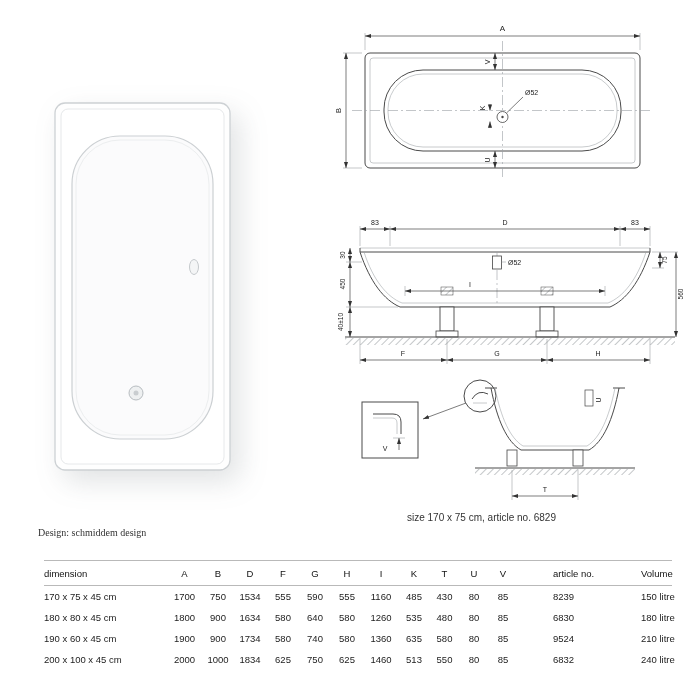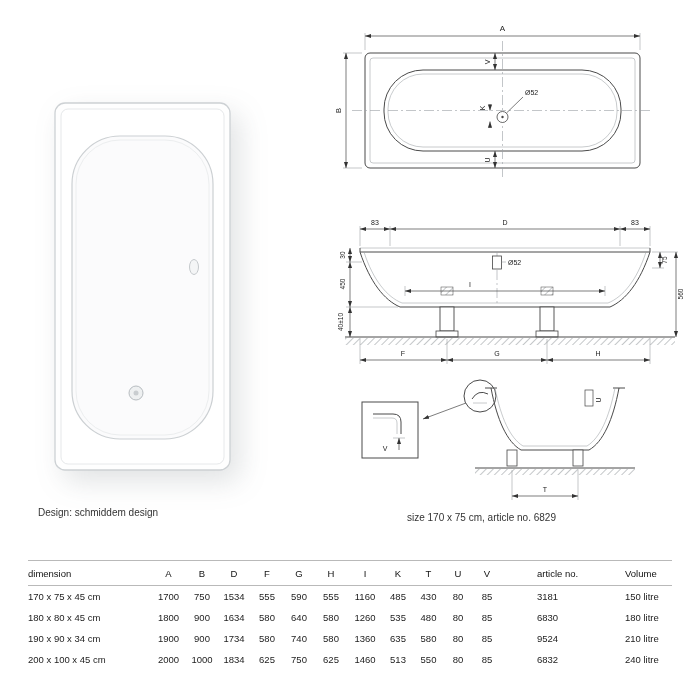--- a/index.html
+++ b/index.html
@@ -7,21 +7,21 @@
   .page{position:absolute;inset:0;}
   svg.dwg{position:absolute;overflow:visible;}
   svg.dwg text{font-family:"Liberation Sans",sans-serif;fill:#222;}
   .t8{font-size:8px;} .t7{font-size:7px;} .t65{font-size:6.5px;}
   .ol{stroke:#4a4a4a;stroke-width:1;fill:none;}
   .il{stroke:#9aa0a4;stroke-width:0.55;fill:none;}
   .dl{stroke:#454545;stroke-width:0.7;fill:none;}
   .xl{stroke:#8a8f93;stroke-width:0.5;fill:none;}
   .cl{stroke:#9aa0a4;stroke-width:0.6;fill:none;stroke-dasharray:10 3 2 3;}
   .caption{position:absolute;font-size:10px;color:#333;}
-  .spec-table{position:absolute;left:28px;right:28px;top:560px;}
+  .spec-table{position:absolute;left:44px;right:28px;top:560px;}
   .trow{display:grid;grid-template-columns:122px 37px 30px 34px 32px 32px 32px 36px 30px 31px 28px 30px 35px 88px 47px;align-items:center;height:21px;font-size:9.5px;color:#222;}
   .thead{height:24px;border-top:1px solid #b9b9b9;border-bottom:1px solid #b9b9b9;color:#111;}
   .cell{white-space:nowrap;}
   .num{text-align:center;}
   .left{text-align:left;}
 </style>
 </head>
 <body>
 
 <div class="page">
@@ -203,21 +203,21 @@
       <rect x="140" y="97" width="160" height="6" fill="url(#h3)"></rect>
     </g>
     <g>
       <path class="xl" d="M177,98 V128 M243,98 V128"></path>
       <line class="dl" x1="177" y1="124" x2="243" y2="124" marker-start="url(#ar3)" marker-end="url(#ar3)"></line>
       <text class="t7" x="210" y="120" text-anchor="middle">T</text>
     </g>
   </svg>
 
   <div class="caption" style="left:407px;top:512px;">size 170 x 75 cm, article no. 6829</div>
-  <div class="caption" style="left:38px;top:507px;">Design: schmiddem design</div>
+  <div class="caption" style="left:38px;top:527px;font-family:Liberation Serif, serif;">Design: schmiddem design</div>
 
   <div class="spec-table">
     <div class="trow thead">
       <div class="cell left">dimension</div>
       <div class="cell num">A</div>
       <div class="cell num">B</div>
       <div class="cell num">D</div>
       <div class="cell num">F</div>
       <div class="cell num">G</div>
       <div class="cell num">H</div>
@@ -238,21 +238,21 @@
       <div class="cell num">1534</div>
       <div class="cell num">555</div>
       <div class="cell num">590</div>
       <div class="cell num">555</div>
       <div class="cell num">1160</div>
       <div class="cell num">485</div>
       <div class="cell num">430</div>
       <div class="cell num">80</div>
       <div class="cell num">85</div>
       <div class="cell"></div>
-      <div class="cell left">3181</div>
+      <div class="cell left">8239</div>
       <div class="cell left">150 litre</div>
     </div>
 
     <div class="trow">
       <div class="cell left">180 x 80 x 45 cm</div>
       <div class="cell num">1800</div>
       <div class="cell num">900</div>
       <div class="cell num">1634</div>
       <div class="cell num">580</div>
       <div class="cell num">640</div>
@@ -261,21 +261,21 @@
       <div class="cell num">535</div>
       <div class="cell num">480</div>
       <div class="cell num">80</div>
       <div class="cell num">85</div>
       <div class="cell"></div>
       <div class="cell left">6830</div>
       <div class="cell left">180 litre</div>
     </div>
 
     <div class="trow">
-      <div class="cell left">190 x 90 x 34 cm</div>
+      <div class="cell left">190 x 60 x 45 cm</div>
       <div class="cell num">1900</div>
       <div class="cell num">900</div>
       <div class="cell num">1734</div>
       <div class="cell num">580</div>
       <div class="cell num">740</div>
       <div class="cell num">580</div>
       <div class="cell num">1360</div>
       <div class="cell num">635</div>
       <div class="cell num">580</div>
       <div class="cell num">80</div>

